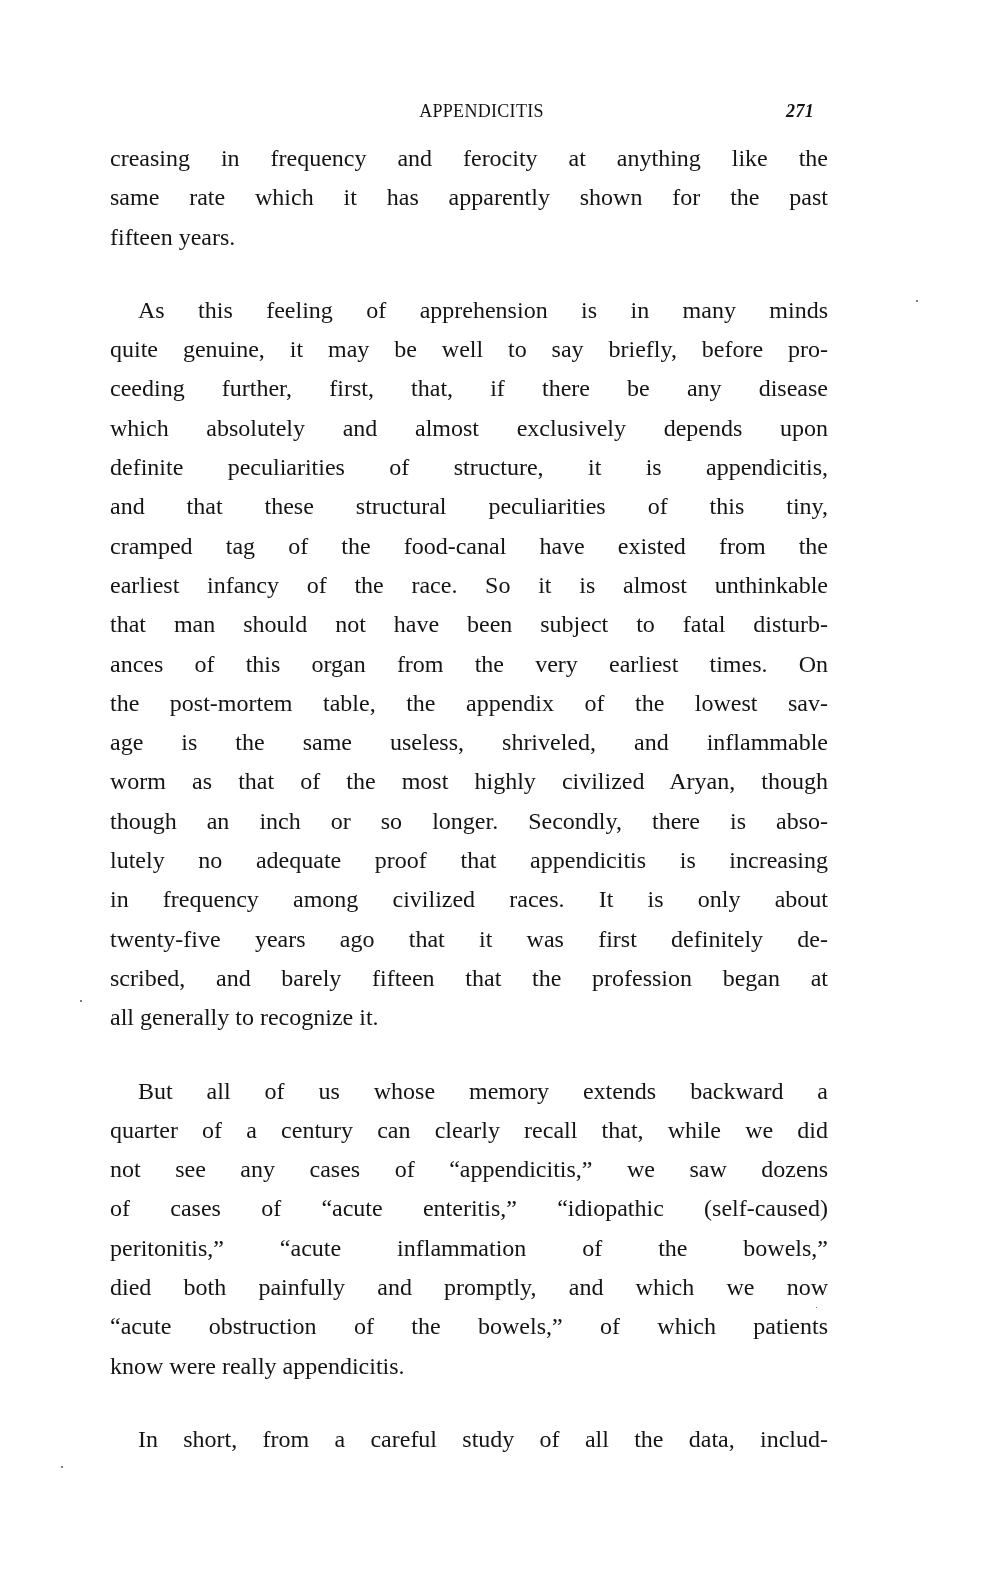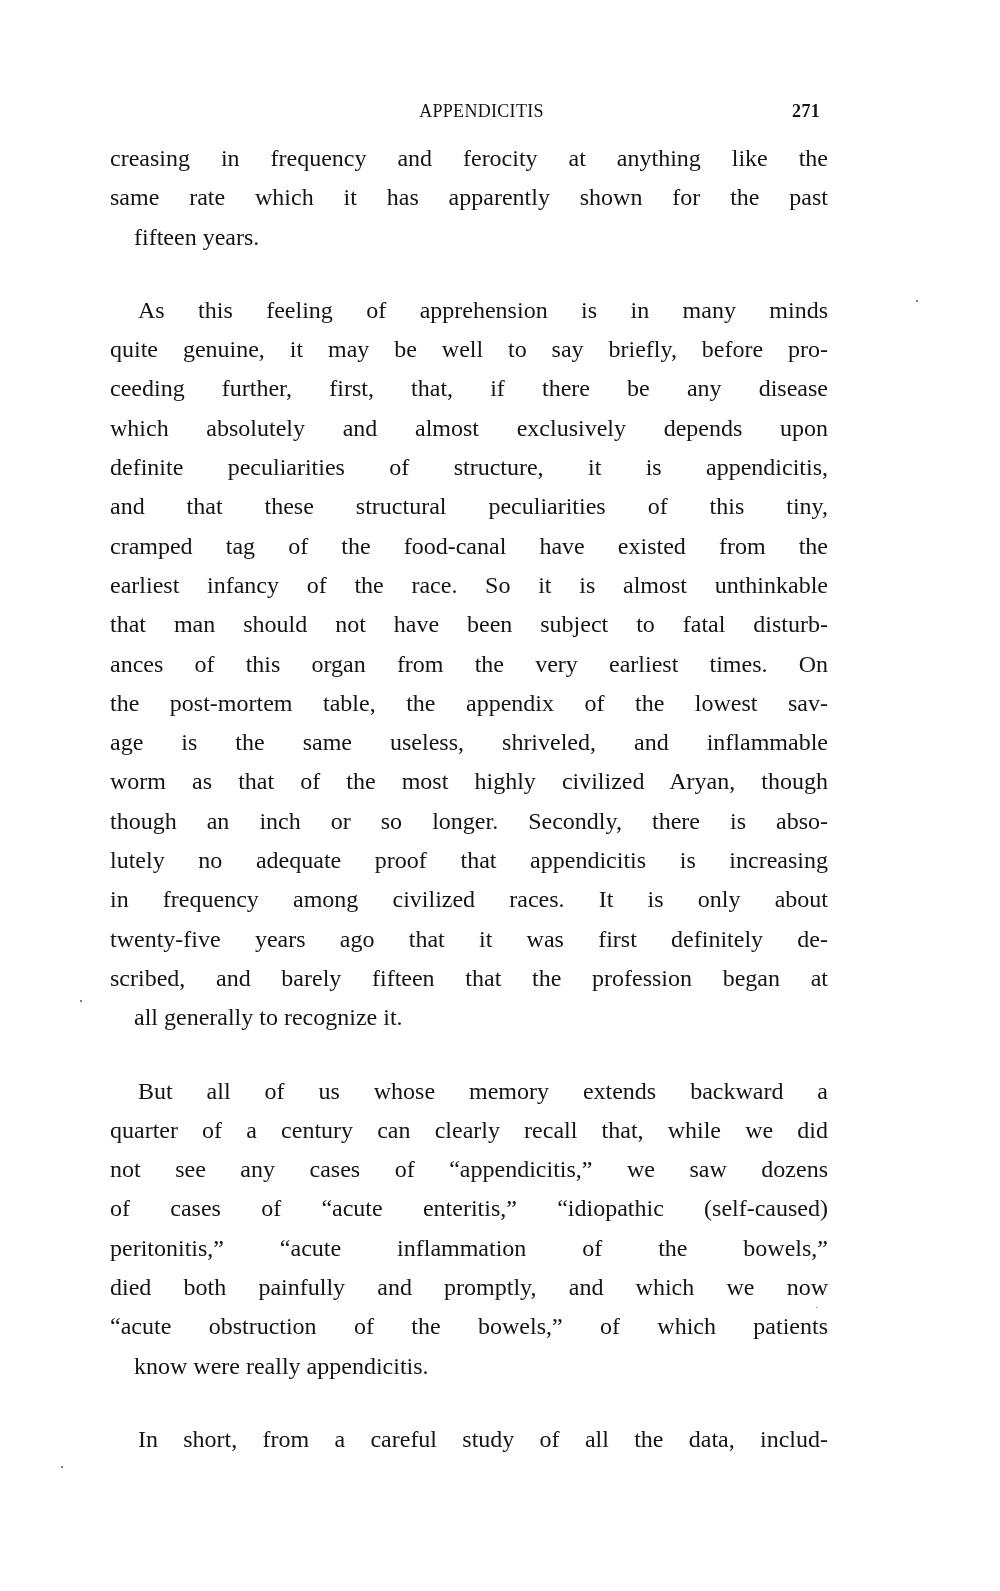--- a/index.html
+++ b/index.html
@@ -30,36 +30,36 @@
     .running-title {
       position: absolute;
       left: 0;
       right: 0;
       top: 6px;
       text-align: center;
       padding-left: 25px;
     }
     .page-number {
       position: absolute;
-      right: 8px;
+      right: 14px;
       top: 6px;
       font-weight: bold;
+      font-style: italic;
     }
     .line {
       display: block;
       font-size: 24px;
       height: 39.3px;
       line-height: 39.3px;
       white-space: nowrap;
       text-align: justify;
       text-align-last: justify;
     }
     .line.last {
       text-align-last: left;
-      margin-left: 24px;
     }
     .line.indent {
       padding-left: 28px;
       margin-top: 34px;
     }
     .speck {
       position: absolute;
       width: 2px;
       height: 2px;
       background: #555;

